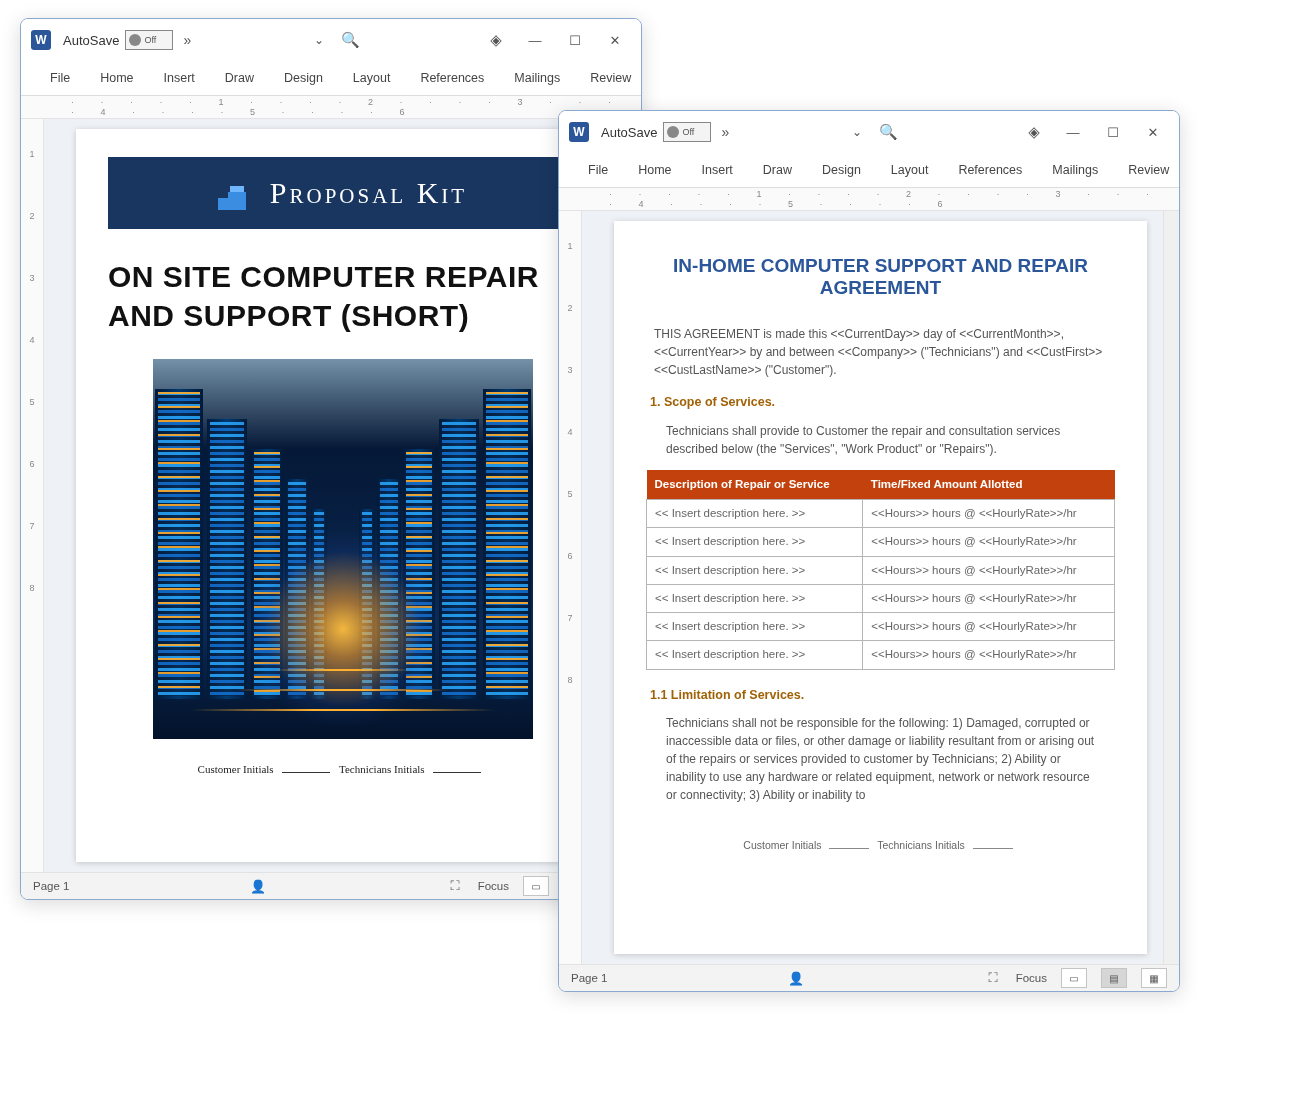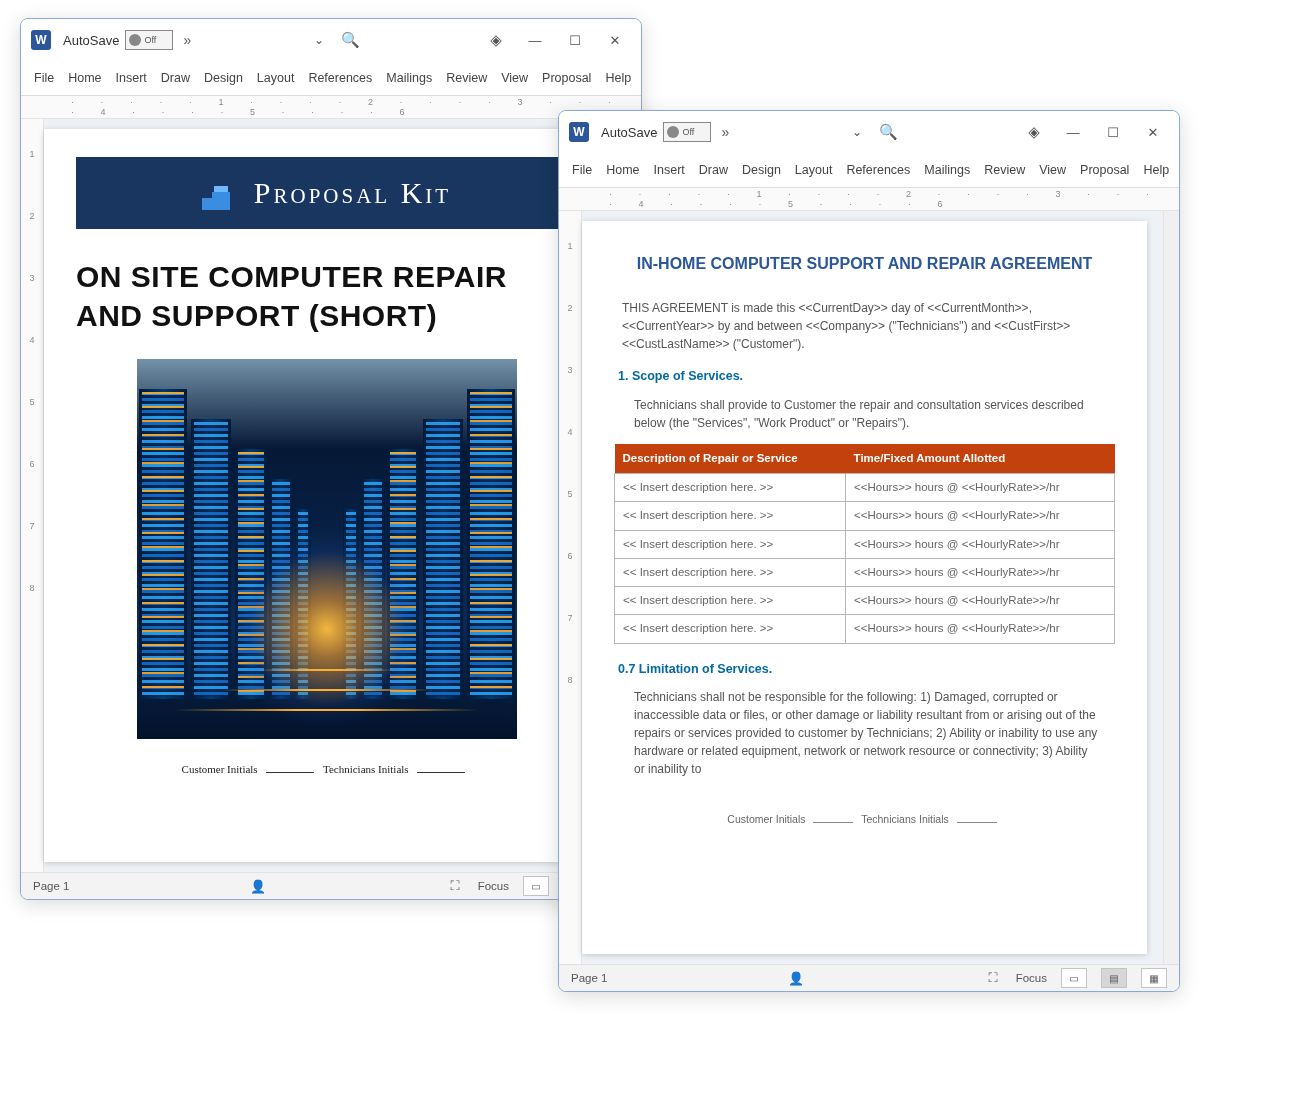--- a/index.html
+++ b/index.html
@@ -71,21 +71,21 @@
     height: 34px;
     display: flex;
     align-items: center;
     padding: 0 6px;
     border-bottom: 1px solid #ddd;
     font-size: 12.5px;
     color: #444;
     background: #fff;
     overflow: hidden;
   }
-  .ribbon-tab { padding: 0 7px; white-space: nowrap; }
+  .ribbon-tab { padding: 0 7px; white-space: nowrap; margin-left: 16px; }
 
   
   .ruler {
     height: 22px;
     background: #fafafa;
     border-bottom: 1px solid #e3e3e3;
     font-size: 9px;
     color: #888;
     display: flex; align-items: center;
     padding-left: 50px;
@@ -105,21 +105,21 @@
     width: 22px;
     background: #fafafa;
     border-right: 1px solid #e3e3e3;
     font-size: 9px; color: #888;
     display: flex; flex-direction: column; align-items: center;
     padding-top: 30px;
     gap: 52px;
   }
   .page {
     background: #fff;
-    margin: 10px 16px 10px 0;
+    margin: 10px 16px 10px 32px;
     box-shadow: 0 1px 6px rgba(0,0,0,0.18);
     flex: 1;
     padding: 28px 32px 18px 32px;
     position: relative;
     overflow: hidden;
   }
 
   
   .pk-banner {
     background: #18365f;
@@ -198,26 +198,26 @@
   .initials-line .blank {
     display: inline-block; border-bottom: 1px solid #333;
     width: 48px; margin: 0 6px;
   }
 
   
   .doc2-title {
     text-align: center;
     color: #2b579a;
     font-weight: 700;
-    font-size: 16px;
+    font-size: 19px;
     margin: 6px 0 26px 0;
   }
   .doc2-body { font-size: 12px; color: #555; line-height: 1.5; }
   .doc2-para { margin: 0 8px 14px 8px; }
-  .doc2-heading { color: #0369a1; font-weight: 700; font-size: 12.5px; margin: 10px 4px 10px 4px;}
+  .doc2-heading { color: #a16207; font-weight: 700; font-size: 12.5px; margin: 10px 4px 10px 4px;}
   .doc2-indent { margin: 0 14px 12px 20px; }
   table.svc {
     width: 100%; border-collapse: collapse; font-size: 11.5px;
   }
   table.svc th { background: #c2410c; color: #fff; text-align: left; padding: 6px 8px; font-weight: 600;}
   table.svc td { border: 1px solid #b5b5b5; padding: 5px 8px; color: #666; }
   .demo-contract {
     text-align: center; color: #e0861a; font-weight: 700;
     font-size: 23px; margin-top: 32px;
   }
@@ -435,21 +435,21 @@
                 <td>&lt;&lt; Insert description here. &gt;&gt;</td>
                 <td>&lt;&lt;Hours&gt;&gt; hours @ &lt;&lt;HourlyRate&gt;&gt;/hr</td>
               </tr>
           <tr>
                 <td>&lt;&lt; Insert description here. &gt;&gt;</td>
                 <td>&lt;&lt;Hours&gt;&gt; hours @ &lt;&lt;HourlyRate&gt;&gt;/hr</td>
               </tr>
         </tbody>
           </table>
 
-        <div class="doc2-heading" style="margin-top:16px;">0.7 Limitation of Services.</div>
+        <div class="doc2-heading" style="margin-top:16px;">1.1 Limitation of Services.</div>
         <div class="doc2-indent">Technicians shall not be responsible for the following: 1) Damaged, corrupted or inaccessible data or files, or other damage or liability resultant from or arising out of the repairs or services provided to customer by Technicians; 2) Ability or inability to use any hardware or related equipment, network or network resource or connectivity; 3) Ability or inability to</div>
 
 
         <div class="initials2">
           <span>Customer Initials</span>
           <span class="blank"></span>
           <span>Technicians Initials</span>
           <span class="blank"></span>
         </div>
       </div>

